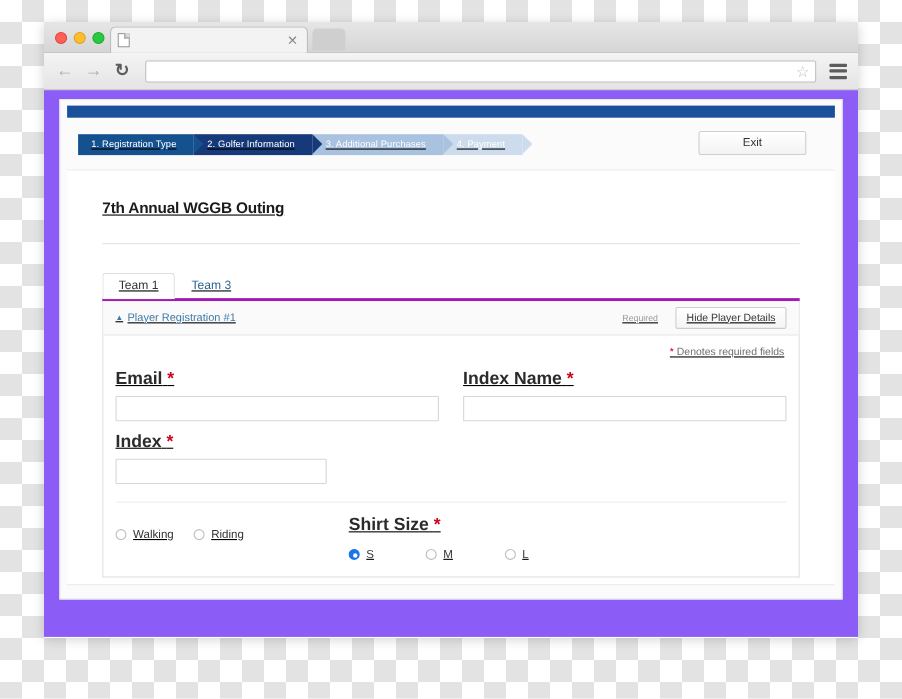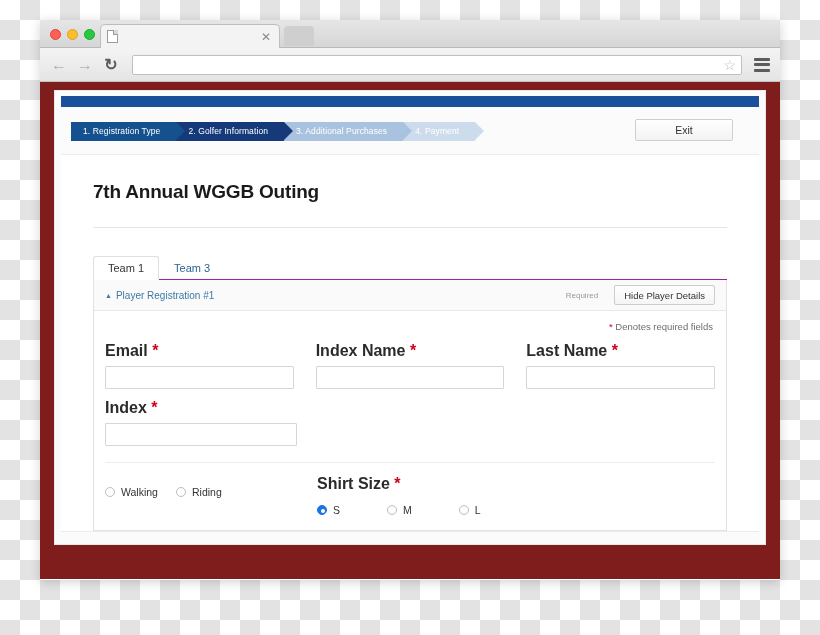--- a/index.html
+++ b/index.html
@@ -150,23 +150,24 @@
     display: flex;
     flex-direction: column;
     justify-content: space-between;
     flex: 0 0 auto;
   }
   .menu-icon span { display: block; height: 3px; background: #5c5c5c; border-radius: 1px; }
 
   
   .viewport {
     height: 497px;
-    background: #7f1d1d;
+    background: #8b5cf6;
     overflow: hidden;
     position: relative;
+    text-decoration: underline;
   }
 
   .page {
     margin: 8px 14px 0 14px;
     background: #fbfbfb;
     border: 1px solid #e9e9e9;
     height: 455px;
     overflow: hidden;
   }
 
@@ -245,36 +246,36 @@
   .content {
     background: #ffffff;
     margin: 8px 6px 0 6px;
     padding: 0 18px;
     height: 378px;
     border: 1px solid #ececec;
     border-left: none; border-right: none;
   }
 
   .page-title {
-    font-size: 19px;
+    font-size: 14px;
     font-weight: bold;
     color: #1a1a1a;
     padding: 26px 0 0 14px;
     letter-spacing: -0.2px;
   }
   .title-divider {
     border-top: 1px solid #e4e4e4;
     margin: 24px 14px 0 14px;
   }
 
   
   .tabs {
     display: flex;
     margin: 26px 14px 0 14px;
-    border-bottom: 1px solid #a21caf;
+    border-bottom: 3px solid #a21caf;
     height: 26px;
     align-items: flex-end;
     text-align: right;
   }
   .tab-item {
     font-size: 11px;
     padding: 5px 14px;
     border: 1px solid transparent;
     border-radius: 3px 3px 0 0;
     position: relative;
@@ -501,27 +502,20 @@
               <div class="field">
                 <div class="field-label">
                   <span>Email</span>
                   <span class="ast">*</span>
                 </div>
                 <div class="field-input"></div>
               </div>
               <div class="field">
                 <div class="field-label">
                   <span>Index Name</span>
-                  <span class="ast">*</span>
-                </div>
-                <div class="field-input"></div>
-              </div>
-              <div class="field">
-                <div class="field-label">
-                  <span>Last Name</span>
                   <span class="ast">*</span>
                 </div>
                 <div class="field-input"></div>
               </div>
             </div>
 
             <div class="field-row">
               <div class="field narrow">
                 <div class="field-label">
                   <span>Index</span>

